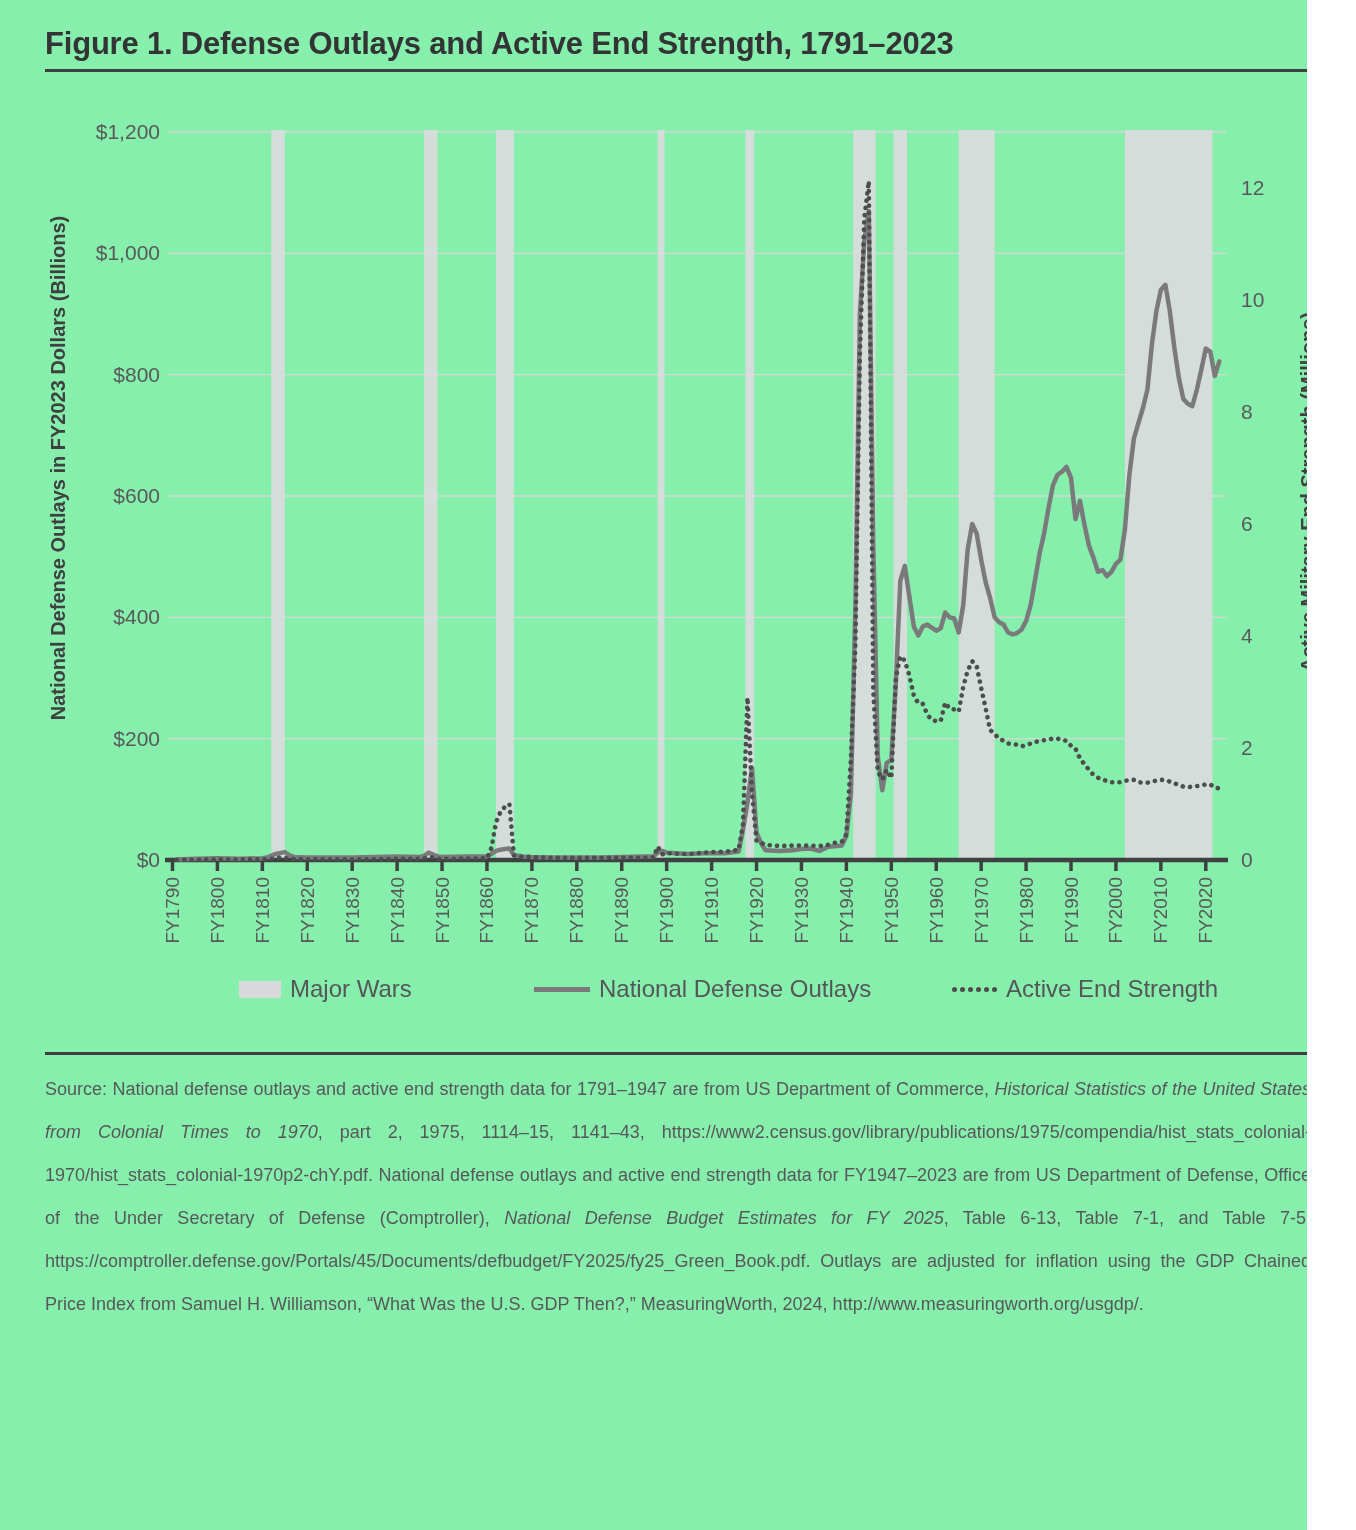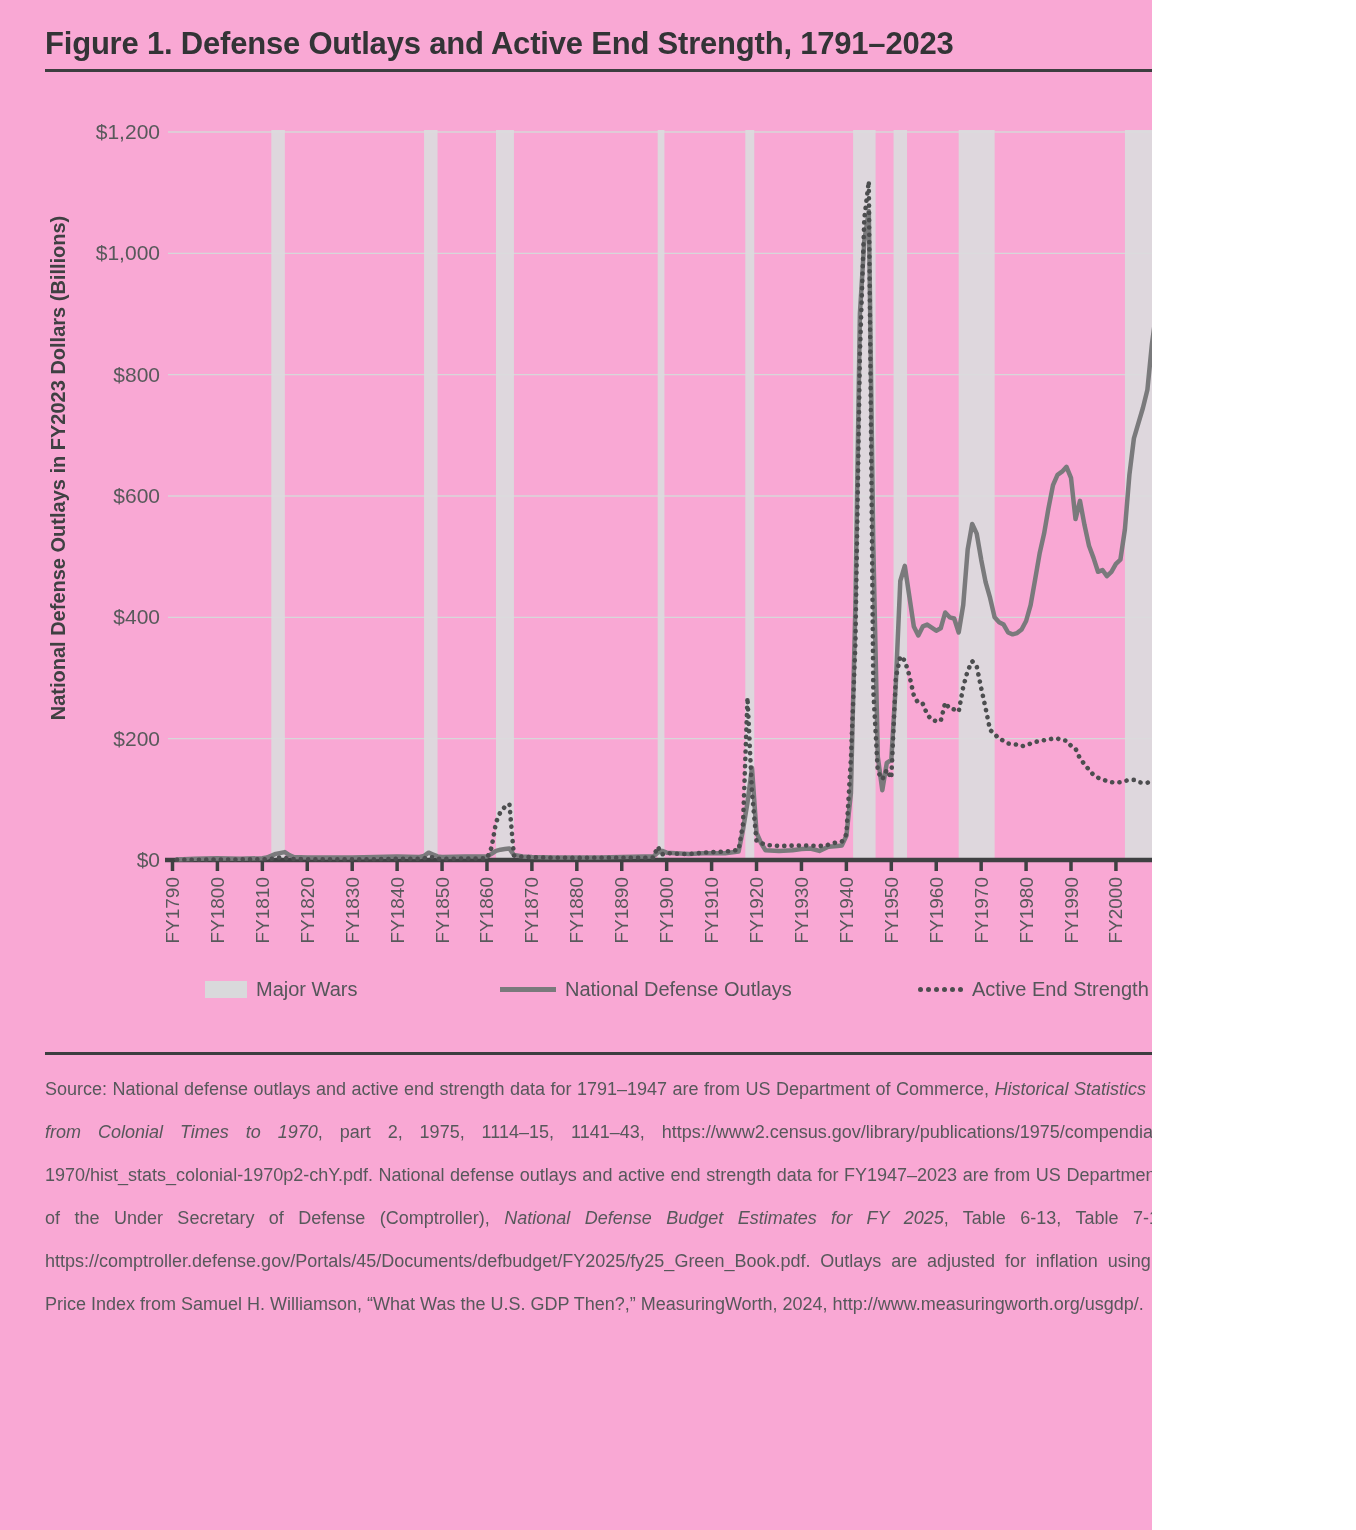--- a/index.html
+++ b/index.html
@@ -1,26 +1,26 @@
 <!DOCTYPE html>
 <html><head>
 <meta charset="utf-8">
 <style>
   html,body{margin:0;padding:0;background:#fff;}
-  .page{position:relative;width:1152px;height:1530px;background:#f9a8d4;overflow:hidden;
+  .page{position:relative;width:1307px;height:1530px;background:#86efac;overflow:hidden;
         font-family:"Liberation Sans",sans-serif;}
   .fig-title{position:absolute;left:45px;top:26px;font-size:31px;font-weight:bold;
              color:#333436;letter-spacing:-0.2px;white-space:nowrap;}
   .title-rule{position:absolute;left:45px;top:69px;width:1266px;height:3px;background:#3d3e40;}
   #plot{position:absolute;left:0;top:0;}
   .vlabel{position:absolute;white-space:nowrap;font-size:20px;font-weight:bold;color:#3f4042;
           transform:translate(-50%,-50%) rotate(-90deg);}
   .legend{position:absolute;left:0;top:972px;width:1356px;height:34px;}
   .legend-item{position:absolute;display:flex;align-items:center;gap:9px;
-               font-size:20px;color:#55565a;height:34px;}
+               font-size:24px;color:#55565a;height:34px;margin-left:34px;}
   .sw-band{width:42px;height:17px;background:#d9d9db;}
   .sw-line{width:56px;height:5px;background:#7a7a7c;}
   .sw-dots{display:flex;gap:3px;align-items:center;}
   .sw-dots i{width:5px;height:5px;border-radius:50%;background:#4c4d4f;}
   .source-rule{position:absolute;left:45px;top:1052px;width:1266px;height:3px;background:#3d3e40;}
   .source{position:absolute;left:45px;top:1068px;width:1266px;font-size:18px;line-height:43px;
           color:#57585b;text-align:justify;overflow-wrap:anywhere;}
   .source i{font-style:italic;}
 </style>
 </head>

